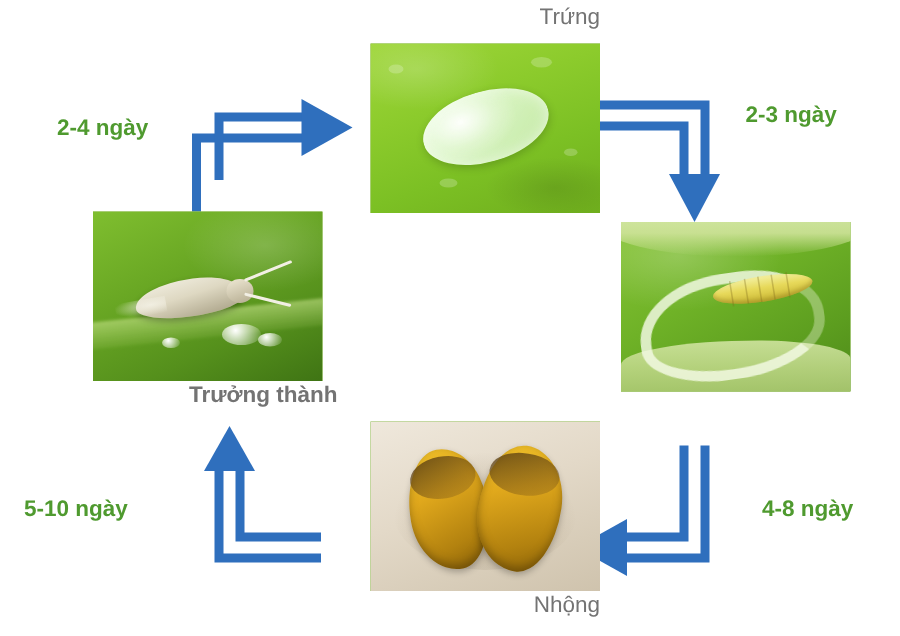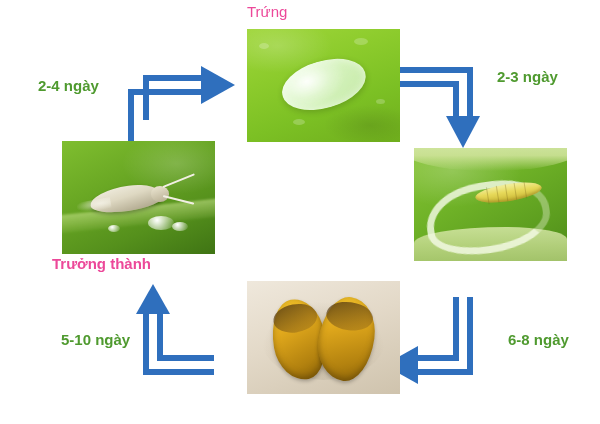--- a/index.html
+++ b/index.html
@@ -212,25 +212,25 @@
   }
   .white-blob {
     position: absolute;
     border-radius: 50%;
     background: radial-gradient(circle at 35% 30%, #ffffff, rgba(255,255,255,0.25) 75%, rgba(255,255,255,0) 100%);
   }
 
   
   .stage-label {
     position: absolute;
-    color: #ec4899;
+    color: #737373;
     font-size: 15px;
     line-height: 1.1;
     white-space: nowrap;
-    text-align: left;
+    text-align: right;
   }
   .duration-label {
     position: absolute;
     color: #4f9a2f;
     font-size: 15px;
     font-weight: bold;
     white-space: nowrap;
   }
 
   
@@ -305,37 +305,38 @@
     <div class="inner pupa-bg">
       <div class="pupa-shadow"></div>
       <div class="pupa left">
           <div class="pupa-dark"></div>
         </div>
       <div class="pupa right">
           <div class="pupa-dark"></div>
         </div>
     </div>
   </div>
+  <div class="stage-label" style="left:247px; top:396px; width:153px;">Nhộng</div>
 
   <div class="photo" style="left:62px; top:141px; width:153px; height:113px;">
     <div class="inner adult-bg">
       <div class="adult-leafline"></div>
       <div class="moth-wing"></div>
       <div class="moth-head"></div>
       <div class="moth-antenna" style="left:66%; top:40%; width:34px; transform: rotate(-22deg);"></div>
       <div class="moth-antenna" style="left:66%; top:48%; width:32px; transform: rotate(14deg);"></div>
       <div class="moth-fringe"></div>
       <div class="white-blob" style="left:56%; top:66%; width:26px; height:14px;"></div>
       <div class="white-blob" style="left:72%; top:72%; width:16px; height:9px;"></div>
       <div class="white-blob" style="left:30%; top:74%; width:12px; height:7px;"></div>
     </div>
   </div>
   <div class="stage-label" style="left:52px; top:256px; width:173px;font-weight:bold;">Trưởng thành</div>
 
   <div class="duration-label" style="left:38px; top:77px;">2-4 ngày</div>
 
   <div class="duration-label" style="left:497px; top:68px;">2-3 ngày</div>
 
-  <div class="duration-label" style="left:508px; top:331px;">6-8 ngày</div>
-
-  <div class="duration-label" style="left:16px; top:331px;margin-left:45px;">5-10 ngày</div>
+  <div class="duration-label" style="left:508px; top:331px;">4-8 ngày</div>
+
+  <div class="duration-label" style="left:16px; top:331px;">5-10 ngày</div>
 
 </div>
 
 </body></html>

